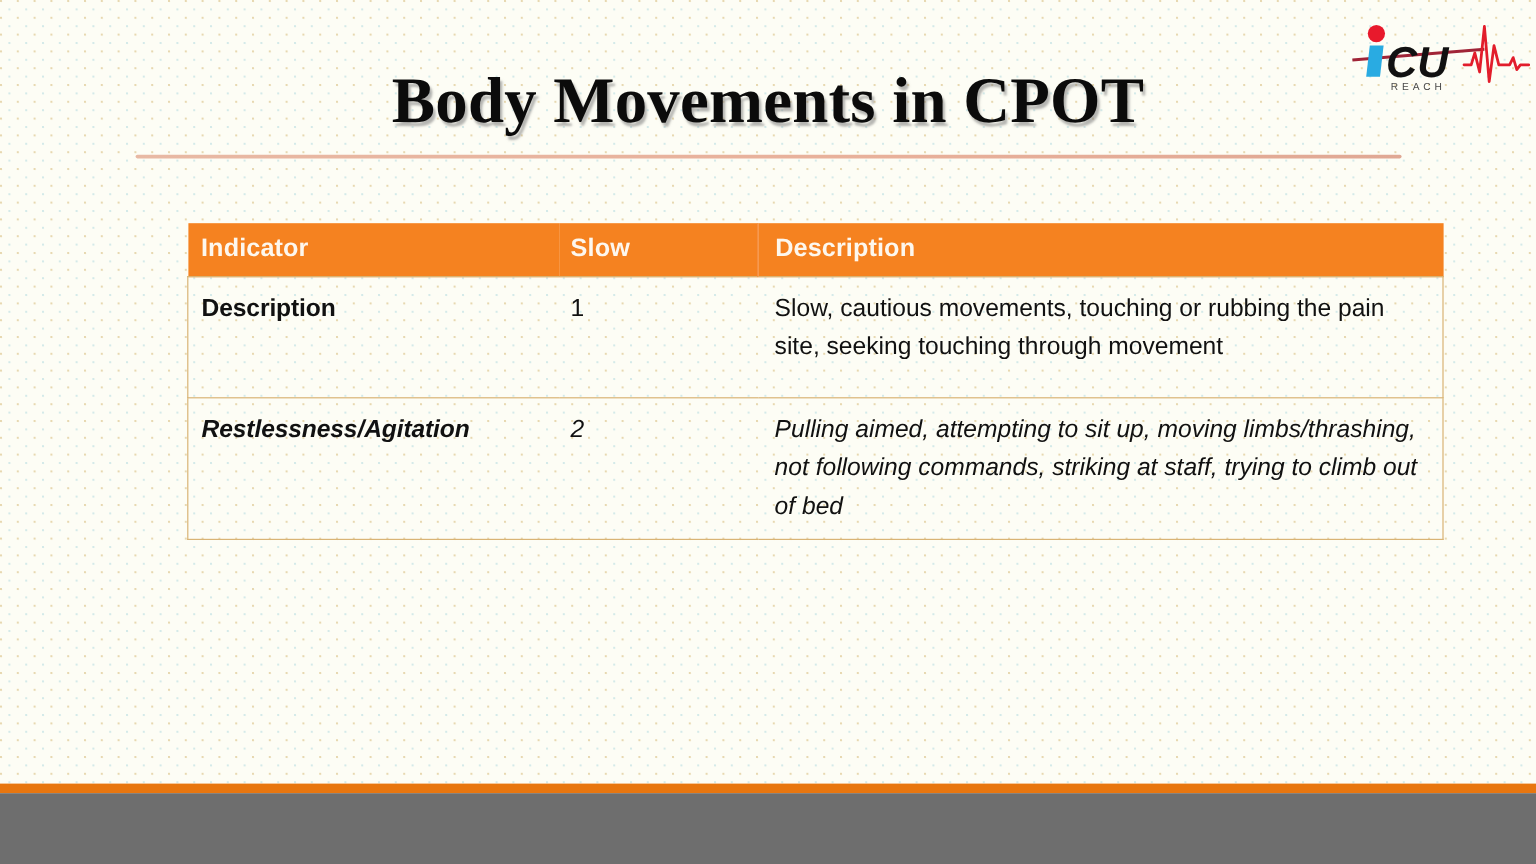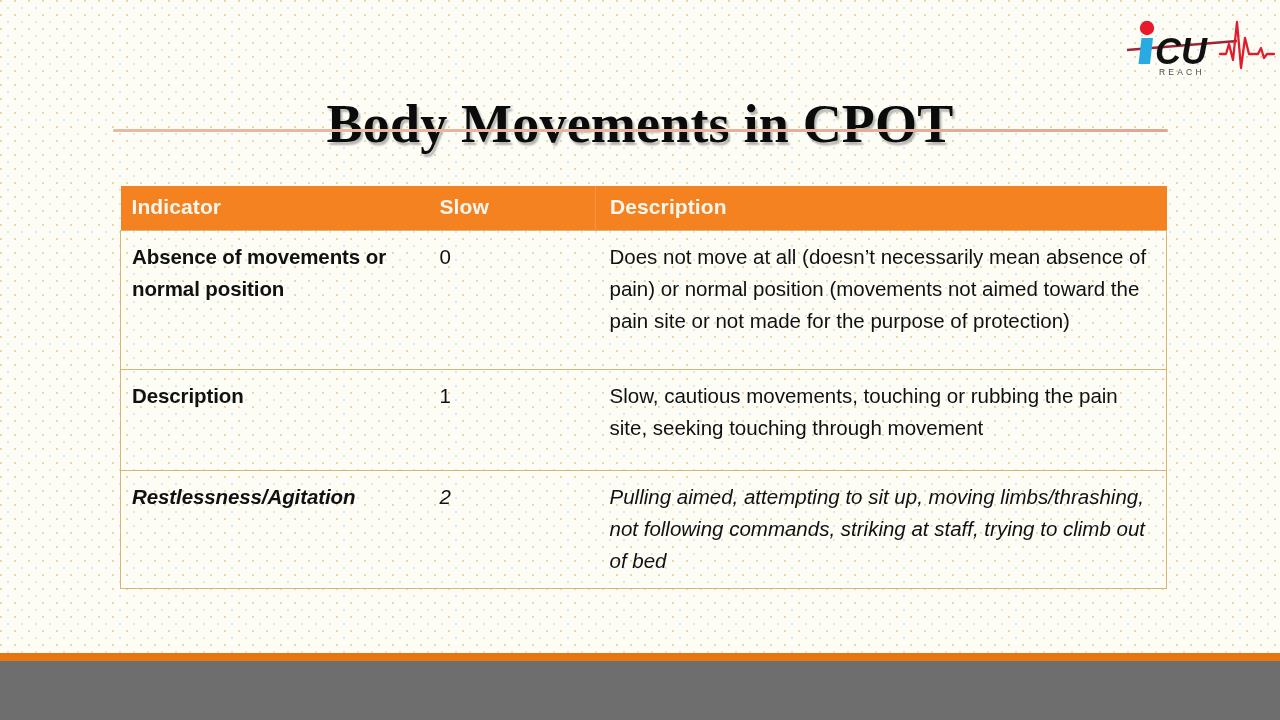--- a/index.html
+++ b/index.html
@@ -49,21 +49,20 @@
   .slide-title {
     display: inline-block;
     font-family: "Liberation Serif", "DejaVu Serif", serif;
     font-weight: bold;
     font-size: 54px;
     line-height: 1.05;
     color: #0b0b0b;
     letter-spacing: 0.2px;
     text-shadow: 2px 3px 2px rgba(120,120,120,0.55);
     white-space: nowrap;
-    margin-top: 40px;
   }
   .title-rule {
     position: absolute;
     top: 129px;
     left: 113px;
     width: 1055px;
     height: 3px;
     background: linear-gradient(to right, #e8b9a4, #e8b09a 60%, #e0a894);
     border-radius: 2px;
   }
@@ -72,20 +71,21 @@
   .table-wrap {
     position: absolute;
     left: 120px;
     top: 186px;
     width: 1046px;
   }
   table.cpot {
     border-collapse: collapse;
     width: 1046px;
     table-layout: fixed;
+    margin-left: 36px;
   }
   table.cpot col.c-indicator { width: 309px; }
   table.cpot col.c-score     { width: 166px; }
   table.cpot col.c-desc      { width: 571px; }
 
   thead th {
     background-color: #f58220;
     color: #fdf7ee;
     font-size: 21px;
     font-weight: bold;
@@ -182,25 +182,20 @@
         <col class="c-desc">
       </colgroup>
       <thead>
         <tr>
           <th class="th-indicator">Indicator</th>
           <th class="th-score">Slow</th>
           <th class="th-desc">Description</th>
         </tr>
       </thead>
       <tbody>
-        <tr class="row-0">
-          <td class="indicator">Absence of movements or normal position</td>
-          <td class="score">0</td>
-          <td class="desc">Does not move at all (doesn’t necessarily mean absence of pain) or normal position (movements not aimed toward the pain site or not made for the purpose of protection)</td>
-        </tr>
         <tr class="row-1">
           <td class="indicator">Description</td>
           <td class="score">1</td>
           <td class="desc">Slow, cautious movements, touching or rubbing the pain site, seeking touching through movement</td>
         </tr>
         <tr class="row-2">
           <td class="indicator">Restlessness/Agitation</td>
           <td class="score">2</td>
           <td class="desc">Pulling aimed, attempting to sit up, moving limbs/thrashing, not following commands, striking at staff, trying to climb out of bed</td>
         </tr>

